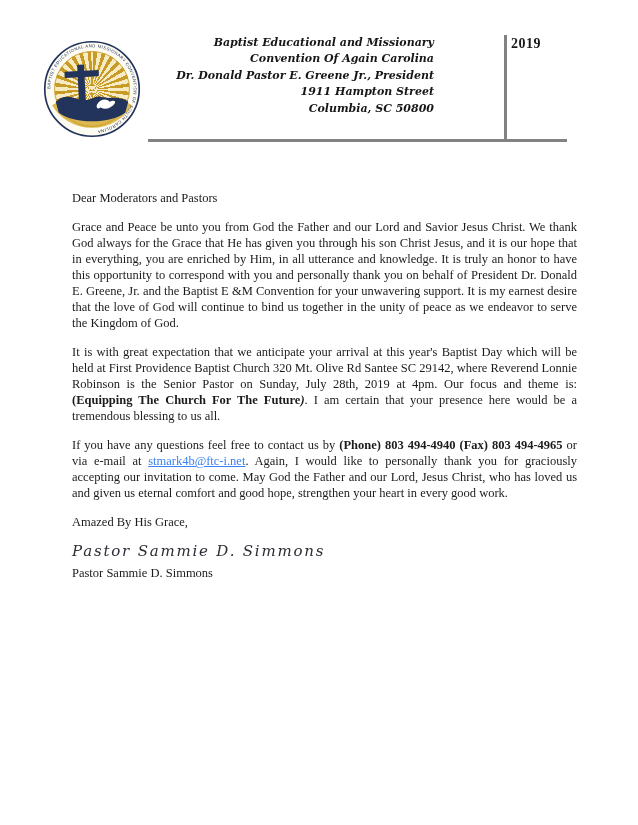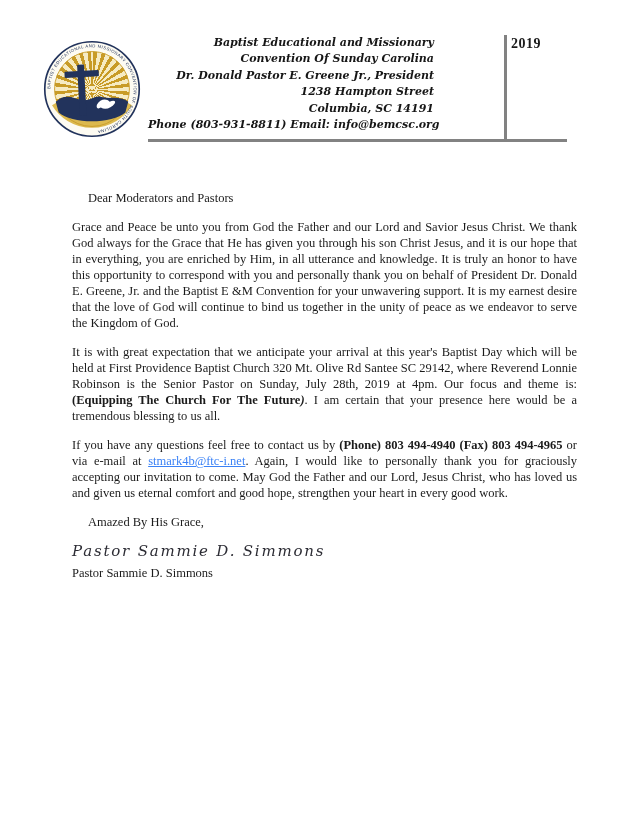--- a/index.html
+++ b/index.html
@@ -73,21 +73,21 @@
     width: 505px;
     font-family: "Liberation Serif", serif;
     font-size: 12.5px;
     line-height: 16px;
     color: #1b1b1b;
   }
   .letter-body p {
     margin: 0 0 13px 0;
     text-align: justify;
   }
-  .letter-body p.no-just { text-align: left; margin-left: 16px; }
+  .letter-body p.no-just { text-align: left; }
   .b { font-weight: bold; }
   .i { font-style: italic; }
   a.link {
     color: #3b82f6;
     text-decoration: underline;
     cursor: pointer;
   }
 
   .signature-script {
     margin: 8px 0 6px 0;
@@ -128,25 +128,24 @@
         <rect x="35.8" y="25" width="7" height="52" rx="1"></rect>
         <rect x="22.5" y="31.5" width="35" height="6.5" rx="1"></rect>
       </g>
 
       <path d="M55 66 c3 -6 10 -7 13 -3 c4 -2 7 -1 5 2 c-3 4 -9 7 -14 4 c-3 2 -5 0 -4 -3 z" fill="#ffffff"></path>
     </svg>
   </div>
 
   <div class="org-block">
     <div>Baptist Educational and Missionary</div>
-    <div>Convention Of Sunday Carolina</div>
+    <div>Convention Of Again Carolina</div>
     <div>Dr. Donald Pastor E. Greene Jr., President</div>
-    <div>1238 Hampton Street</div>
-    <div>Columbia, SC 14191</div>
-    <div>Phone (803-931-8811) Email:  info@bemcsc.org</div>
+    <div>1911 Hampton Street</div>
+    <div>Columbia, SC 50800</div>
   </div>
 
   <div class="year-badge">2019</div>
   <div class="v-rule"></div>
   <div class="h-rule"></div>
 
   <div class="letter-body">
     <p class="no-just">Dear Moderators and Pastors</p>
     <p><span>Grace and Peace be unto you from God the Father and our Lord and Savior Jesus Christ. We thank God always for the Grace that He has given you through his son Christ Jesus, and it is our hope that in everything, you are enriched by Him, in all utterance and knowledge. It is truly an honor to have this opportunity to correspond with you and personally thank you on behalf of President Dr. Donald E. Greene, Jr. and the Baptist E &amp;M Convention for your unwavering support. It is my earnest desire that the love of God will continue to bind us together in the unity of peace as we endeavor to serve the Kingdom of God.</span></p>
     <p><span>It is with great expectation that we anticipate your arrival at this year's Baptist Day which will be held at First Providence Baptist Church 320 Mt. Olive Rd Santee SC 29142, where Reverend Lonnie Robinson is the Senior Pastor on Sunday, July 28th, 2019 at 4pm. Our focus and theme is: </span><span class="b">(Equipping The Church For The Future</span><span class="b i">)</span><span>. I am certain that your presence here would be a tremendous blessing to us all.</span></p>

